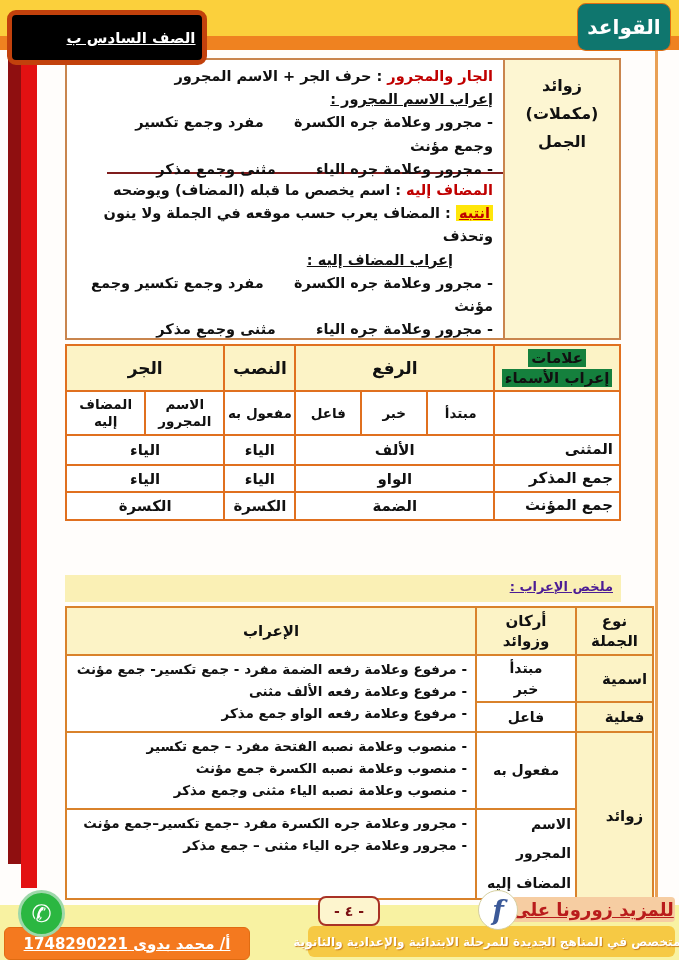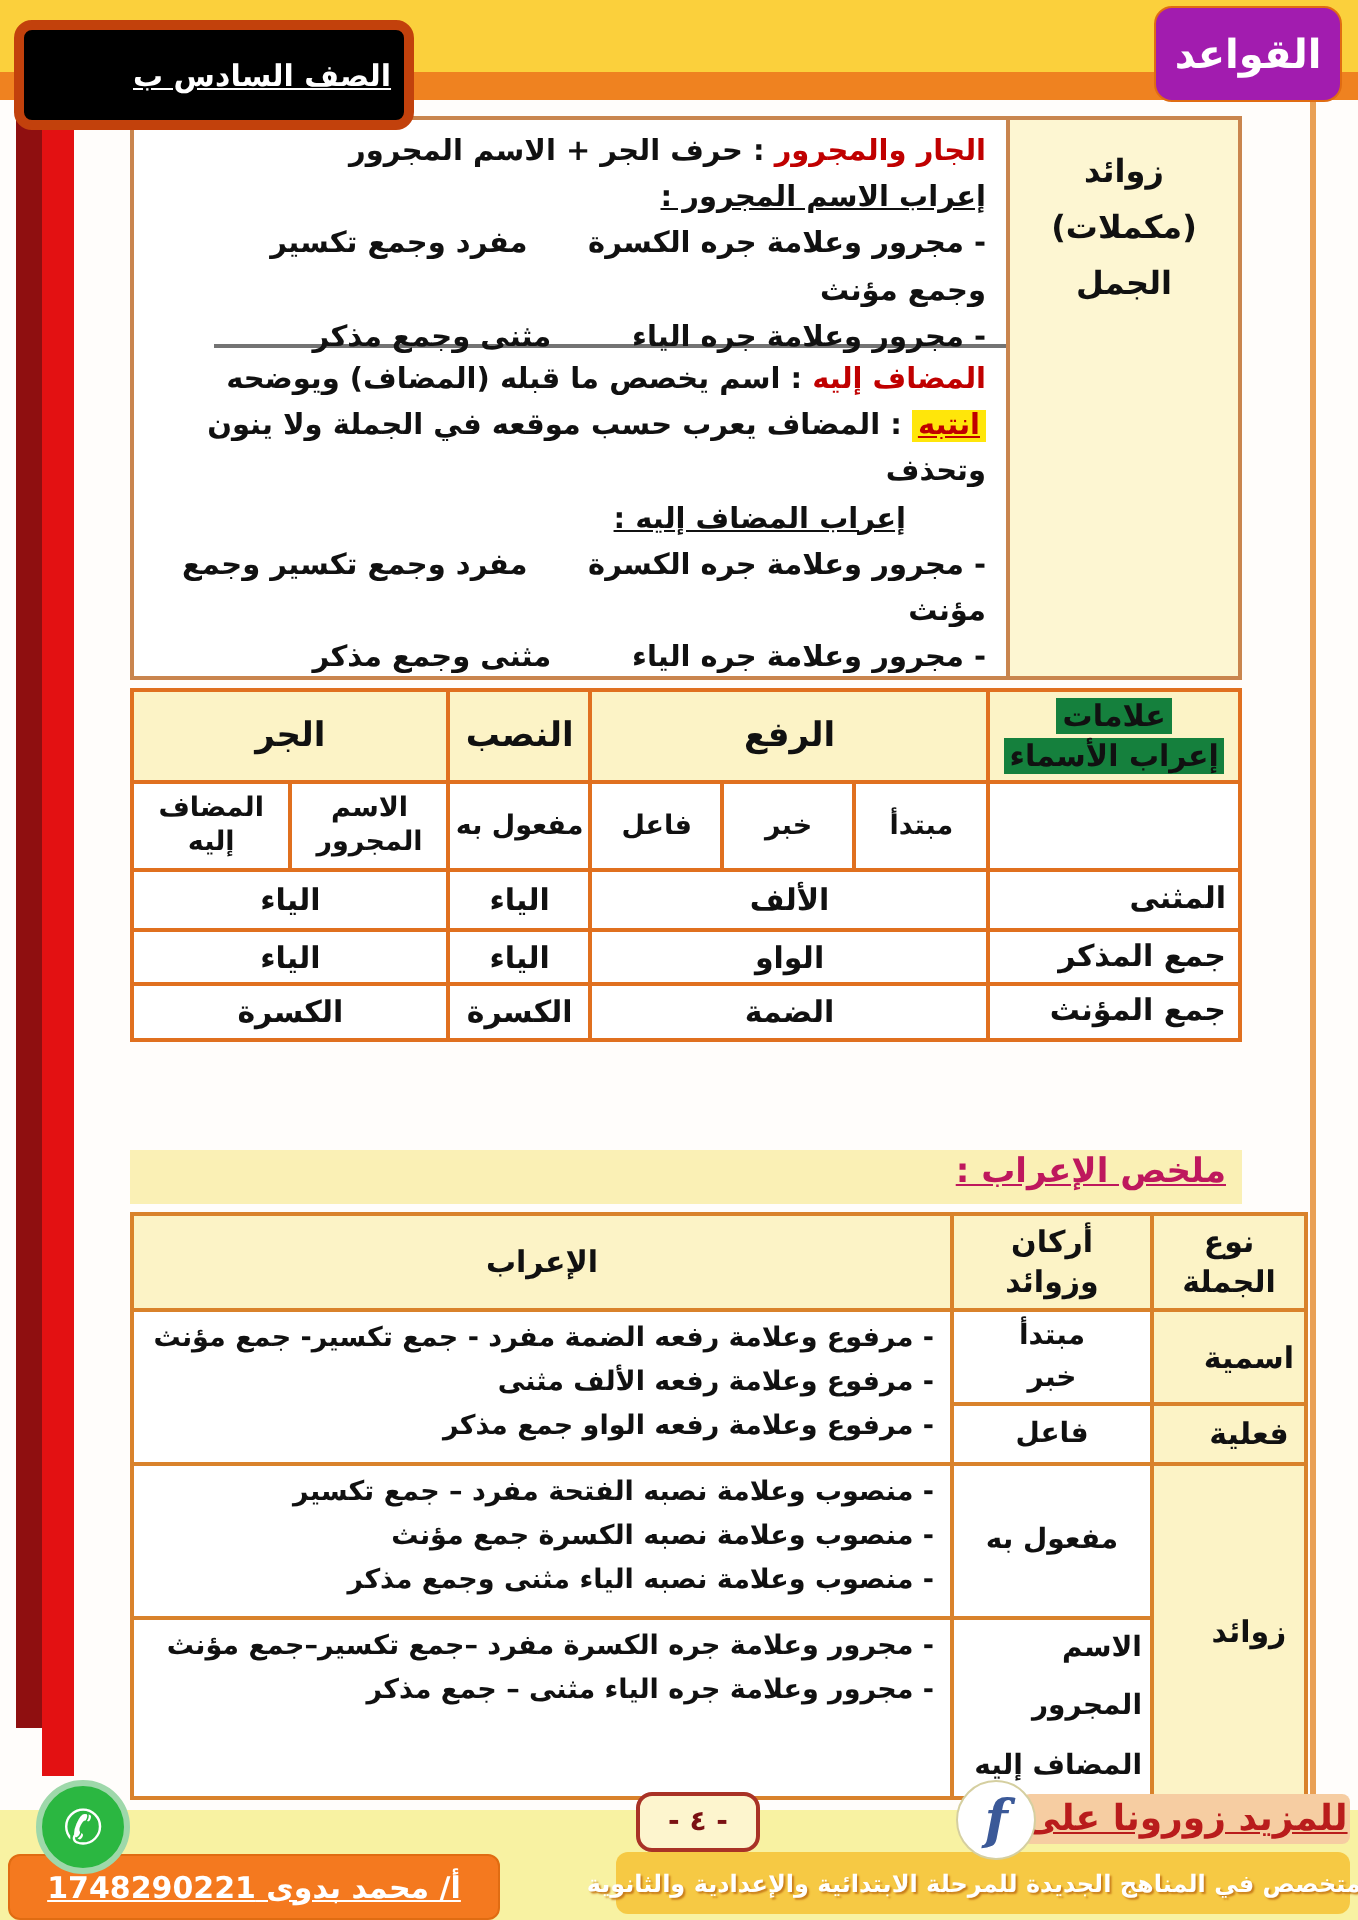--- a/index.html
+++ b/index.html
@@ -2,21 +2,21 @@
 <html lang="ar" dir="rtl"><head>
 <meta charset="utf-8">
 <style>
   html,body{margin:0;padding:0;background:#ffffff;}
   #page{position:relative;width:679px;height:960px;background:#fffdfb;overflow:hidden;
         font-family:"DejaVu Sans",sans-serif;direction:rtl;color:#111;}
 
   
   .top-band{position:absolute;left:0;top:0;width:679px;height:38px;background:#fbd03c;}
   .orange-strip{position:absolute;left:0;top:36px;width:679px;height:14px;background:#ef8220;}
-  .subject-badge{position:absolute;right:8px;top:3px;width:92px;height:46px;background:#a21caf;
+  .subject-badge{position:absolute;right:8px;top:3px;width:92px;height:46px;background:#0f766e;
         border:1px solid #e06c12;border-radius:9px;color:#fff;font-weight:bold;font-size:20px;
         display:flex;align-items:center;justify-content:center;z-index:6;}
   .grade-badge{position:absolute;left:7px;top:10px;width:142px;height:45px;background:#000000;
         border:5px solid #c2410c;border-radius:9px;color:#fff;font-weight:bold;font-size:15px;
         display:flex;align-items:center;justify-content:center;text-decoration:underline;z-index:6;padding-left:48px;}
   .series-title{position:absolute;left:190px;top:9px;width:300px;text-align:center;font-size:20px;
         font-weight:bold;font-style:italic;text-decoration:underline;color:#131313;
         font-family:"DejaVu Serif",serif;z-index:5;}
 
   
@@ -24,21 +24,21 @@
   .bar-bright{position:absolute;left:21px;top:40px;width:16px;height:848px;background:#e31112;}
   .right-line{position:absolute;left:655px;top:50px;width:3px;height:855px;background:#e9a055;}
 
   
   .sec1{position:absolute;left:65px;top:58px;width:556px;height:282px;display:flex;
         border:2px solid #c9854e;background:#fff;box-sizing:border-box;}
   .sec1-side{width:116px;background:#fdf6d2;border-left:2px solid #c9854e;box-sizing:border-box;
         padding-top:12px;font-size:16px;font-weight:bold;white-space:pre-line;text-align:center;line-height:1.75;}
   .sec1-content{flex:1;display:flex;flex-direction:column;}
   .block{padding:5px 10px 3px 6px;font-size:14.5px;font-weight:bold;line-height:1.6;box-sizing:border-box;}
-  .block1{height:114px;border-bottom:2px solid #737373;margin-left:40px;}
+  .block1{height:114px;border-bottom:2px solid #7f1d1d;margin-left:40px;}
   .block2{flex:1;}
   .tline{white-space:pre-wrap;text-align:right;}
   .tline.indent{padding-right:40px;}
   .lab.red{color:#c00000;}
   .lab.note{color:#c00000;background:#ffe60a;text-decoration:underline;padding:0 3px;}
   .lab.underline{text-decoration:underline;}
 
   
   .signs{position:absolute;left:65px;top:344px;width:556px;border-collapse:collapse;
         table-layout:fixed;font-weight:bold;color:#111;background:#fff;}
@@ -46,21 +46,21 @@
   .signs .ghead{background:#fcf3c6;font-size:17px;}
   .signs .corner{background:#fcf3c6;}
   .signs .corner .hl{background:#15803d;padding:0 3px;display:inline-block;margin:1px 0;font-size:15px;}
   .signs .cornerb{background:#fff;}
   .signs .sub{background:#fff;font-size:13.5px;line-height:1.25;}
   .signs .rlabel{text-align:right;padding-right:6px;font-size:15px;line-height:1.3;}
 
   
   .sum-head{position:absolute;left:65px;top:575px;width:556px;height:27px;background:#faf0b5;
         box-sizing:border-box;text-align:right;padding:1px 8px 0 0;}
-  .sum-head span{font-size:17px;font-weight:bold;text-decoration:underline;color:#be185d;}
+  .sum-head span{font-size:13px;font-weight:bold;text-decoration:underline;color:#4c1d95;}
 
   
   .sum{position:absolute;left:65px;top:606px;width:587px;border-collapse:collapse;
         table-layout:fixed;font-weight:bold;color:#111;background:#fff;}
   .sum td,.sum th{border:2px solid #d9822b;padding:0;}
   .sum th{background:#fcf3c6;font-size:15px;white-space:pre-line;text-align:center;line-height:1.35;}
   .sum .type-cell{background:#fcf3c6;font-size:15px;text-align:center;padding-left:20px;}
   .sum .parts-cell{background:#fff;font-size:14px;text-align:center;white-space:pre-line;line-height:1.5;}
   .sum .parts-cell.tall{line-height:2.1;text-align:right;padding-right:4px;}
   .sum .i3rab-cell{background:#fff;font-size:13.5px;text-align:right;white-space:pre-line;

